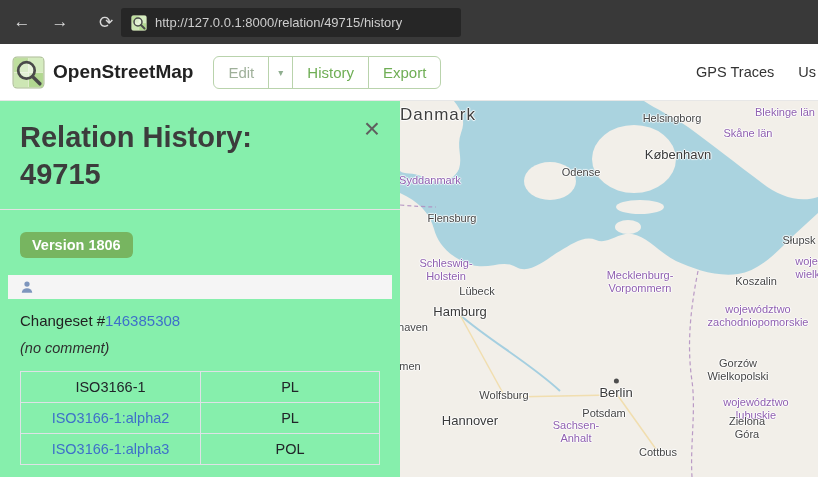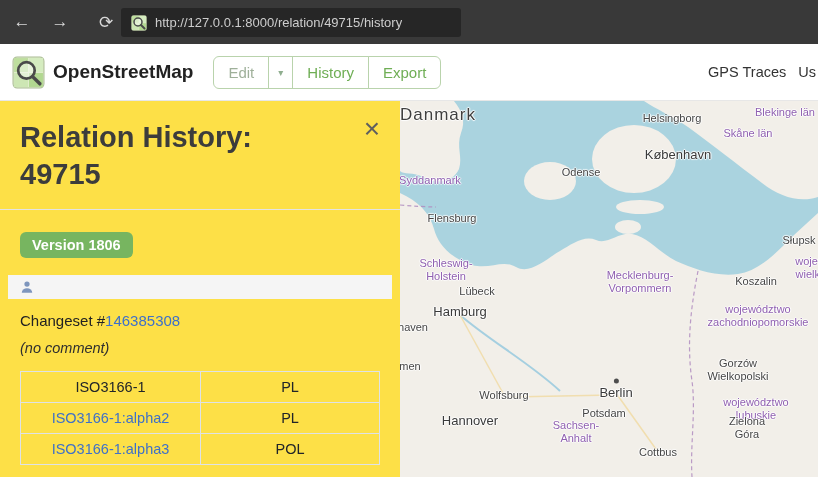--- a/index.html
+++ b/index.html
@@ -20,25 +20,25 @@
                  border-bottom:1px solid #e7e7e7; display:flex; align-items:center; padding:0 0 0 12px; }
   .brand { font-size:19px; font-weight:700; color:#222; margin-left:8px; white-space:nowrap; }
   .btn-group { display:flex; margin-left:20px; }
   .seg { border:1px solid #b9d3ac; background:#fff; padding:7px 14px; font-size:15px; margin-left:-1px;
          display:flex; align-items:center; cursor:pointer; white-space:nowrap; }
   .seg.first { border-radius:6px 0 0 6px; margin-left:0; }
   .seg.last  { border-radius:0 6px 6px 0; }
   .seg.edit  { color:#9fb09a; }
   .seg.caret { padding:7px 9px; font-size:10px; color:#8fae8f; }
   .seg.green { color:#6fae55; }
-  .header-links { margin-left:auto; display:flex; gap:12px; font-size:14.5px; color:#333; padding-right:2px; }
+  .header-links { margin-left:auto; display:flex; gap:24px; font-size:14.5px; color:#333; padding-right:2px; }
   .header-links span { white-space:nowrap; cursor:pointer; }
 
   
-  .sidebar { position:absolute; top:101px; left:0; width:400px; height:376px; background:#fde047;
+  .sidebar { position:absolute; top:101px; left:0; width:400px; height:376px; background:#86efac;
              padding:18px 20px 0 20px; overflow:hidden; }
   .page-title { margin:0; font-size:29px; line-height:1.28; font-weight:700; color:#3c3c3c; width:300px; }
   .close-btn { position:absolute; top:14px; right:20px; font-size:28px; line-height:1; color:#5f5f5f; cursor:pointer; }
   .head-divider { height:1px; background:#e3e3e3; margin:16px -20px 0 -20px; }
   .version-badge { display:inline-block; margin-top:22px; background:#77b560; color:#fff; font-weight:700;
                    font-size:14.5px; padding:5px 12px; border-radius:6px; }
   .user-row { margin:17px -12px 0 -12px; background:#f5f5f5; padding:5px 12px; font-size:13.5px; color:#6e6e6e;
               display:flex; align-items:center; gap:6px; }
   a, .link { color:#3e70c9; text-decoration:none; cursor:pointer; }
   .changeset-line { margin:13px 0 0 0; font-size:15px; color:#222; }

